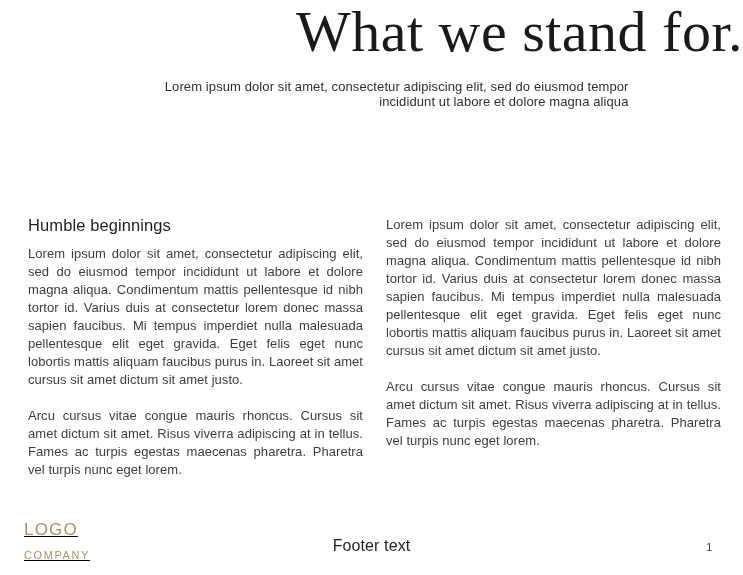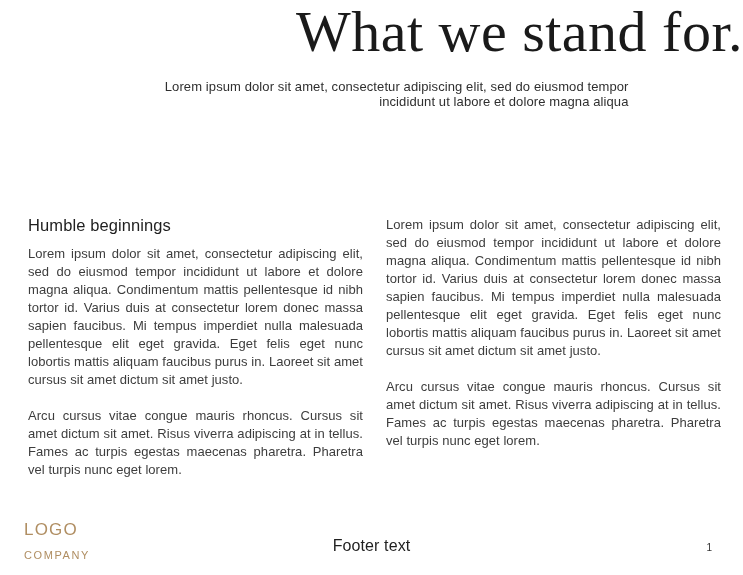--- a/index.html
+++ b/index.html
@@ -52,20 +52,21 @@
     color: #3d3d3d;
     text-align: justify;
     letter-spacing: 0.05px;
   }
   .col-body p + p { margin-top: 18px; }
   .logo {
     position: absolute;
     left: 24px;
     bottom: 14px;
     line-height: 1;
+    text-decoration: underline;
   }
   .logo-main {
     font-size: 17px;
     letter-spacing: 1.2px;
     font-weight: 400;
   }
   .logo-sub {
     font-size: 11px;
     letter-spacing: 1.6px;
     margin-top: 12px;

